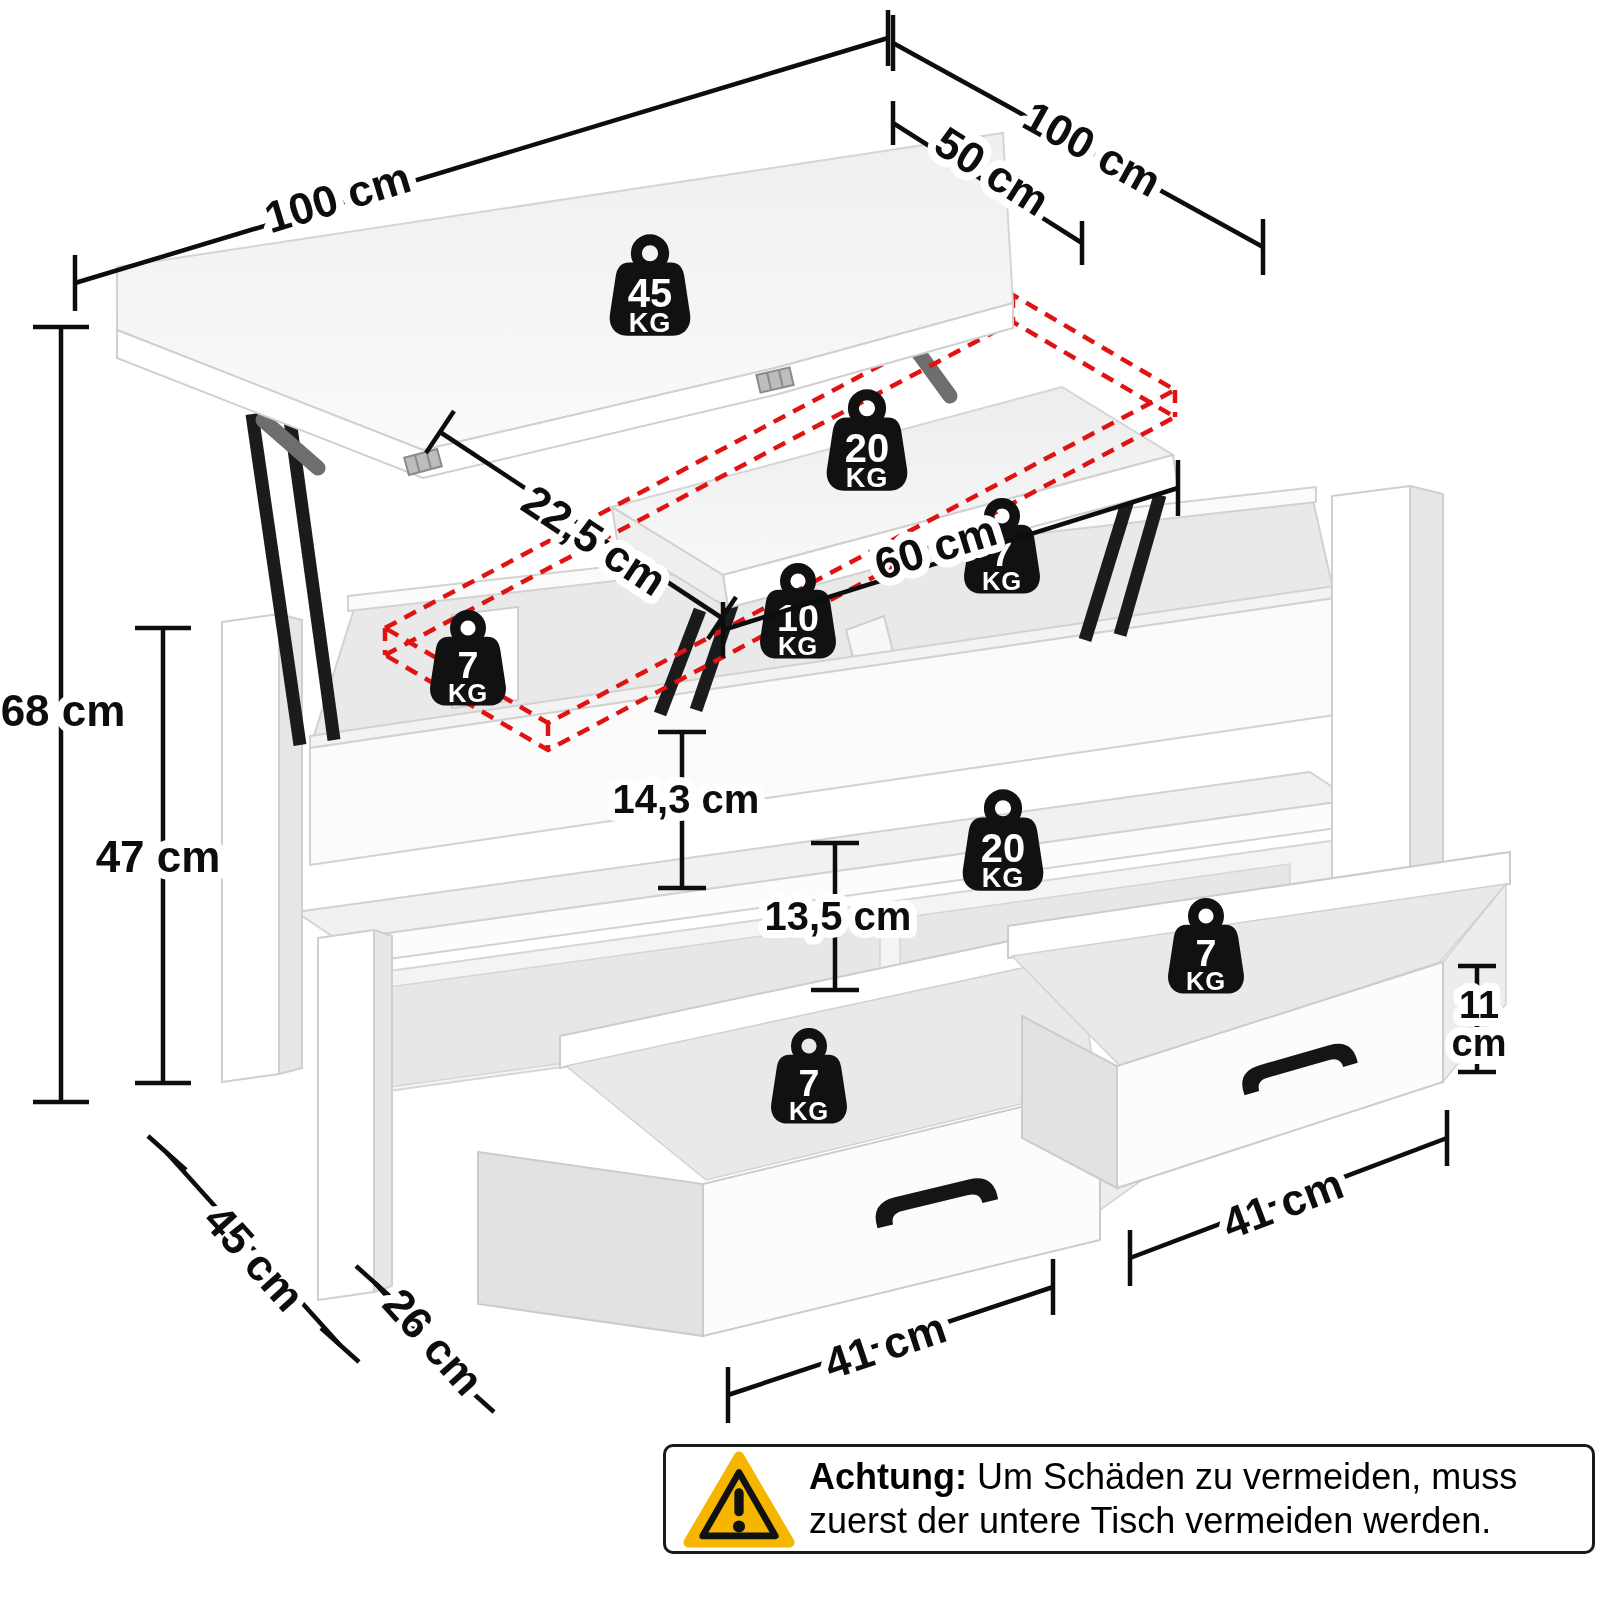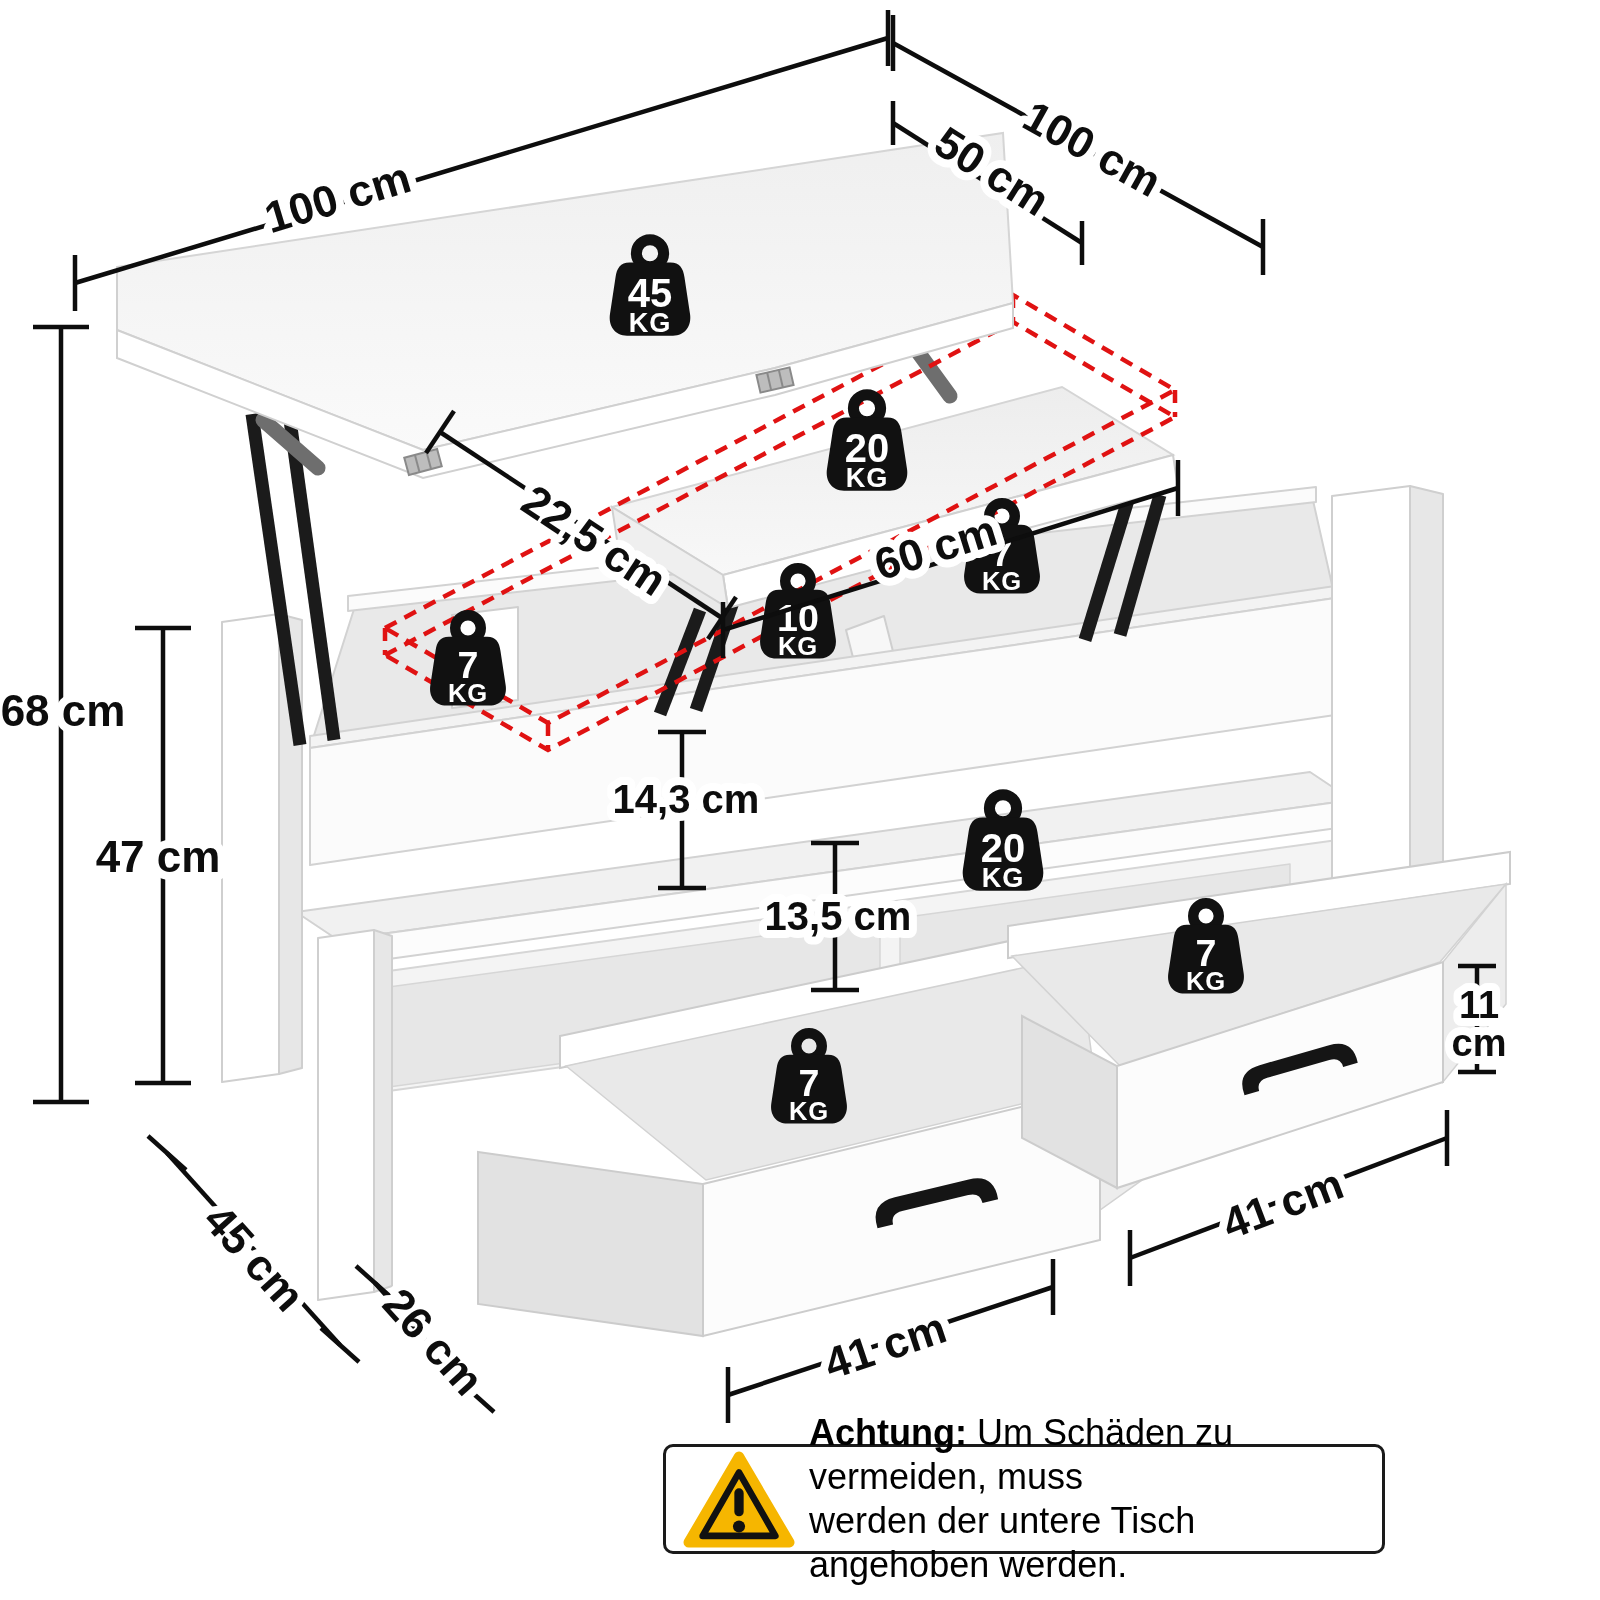--- a/index.html
+++ b/index.html
@@ -8,21 +8,21 @@
   .stage svg.scene{position:absolute;left:0;top:0;}
   
   text.dim{font-family:"Liberation Sans",sans-serif;font-weight:600;fill:#0d0d0d;
            paint-order:stroke;stroke:#ffffff;stroke-width:16px;stroke-linejoin:round;
            text-anchor:middle;}
   text.fs44{font-size:44px;} text.fs40{font-size:40px;} text.fs38{font-size:38px;}
   
   text.wv{font-family:"Liberation Sans",sans-serif;font-size:47px;font-weight:700;fill:#fff;text-anchor:middle;}
   text.wu{font-family:"Liberation Sans",sans-serif;font-size:32px;font-weight:700;fill:#fff;text-anchor:middle;letter-spacing:1px;}
   
-  .warnbox{position:absolute;left:663px;top:1444px;width:722px;height:110px;background:#fff;
+  .warnbox{position:absolute;left:663px;top:1444px;width:932px;height:110px;background:#fff;
            border:3.5px solid #1a1a1a;border-radius:10px;display:flex;align-items:center;box-sizing:border-box;}
   .warnicon{flex:0 0 auto;margin-left:17px;width:112px;height:97px;}
   .warntext{margin-left:14px;margin-right:10px;font-size:36px;line-height:1.22;color:#000;}
   .warntext b{font-weight:700;}
 </style>
 </head>
 <body>
 
 <div class="stage">
 <svg class="scene" width="1600" height="1600" viewBox="0 0 1600 1600">
@@ -294,16 +294,16 @@
   <div class="warnbox">
     <svg class="warnicon" viewBox="0 0 120 104">
       <path d="M60 6 L114 98 L6 98 Z" fill="#f6b600" stroke="#f6b600" stroke-width="11" stroke-linejoin="round"></path>
       <path d="M60 23 L99 91 L21 91 Z" fill="none" stroke="#111" stroke-width="7" stroke-linejoin="round"></path>
       <rect x="55" y="40" width="10" height="30" rx="5" fill="#111"></rect>
       <circle cx="60" cy="81" r="6.5" fill="#111"></circle>
     </svg>
     <div class="warntext">
       <b>Achtung: </b>
       <span>Um Schäden zu vermeiden, muss</span><br>
-      <span>werden der untere Tisch angehoben werden.</span>
+      <span>zuerst der untere Tisch vermeiden werden.</span>
     </div>
   </div>
 </div>
 
 </body></html>

